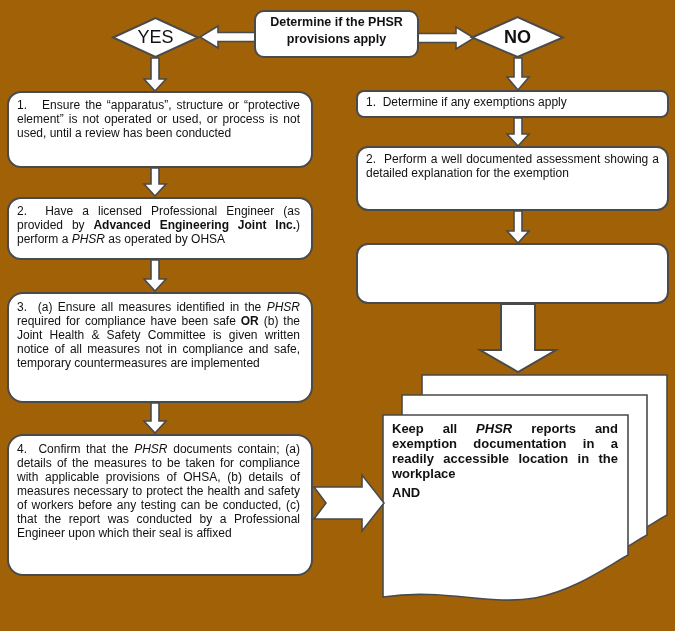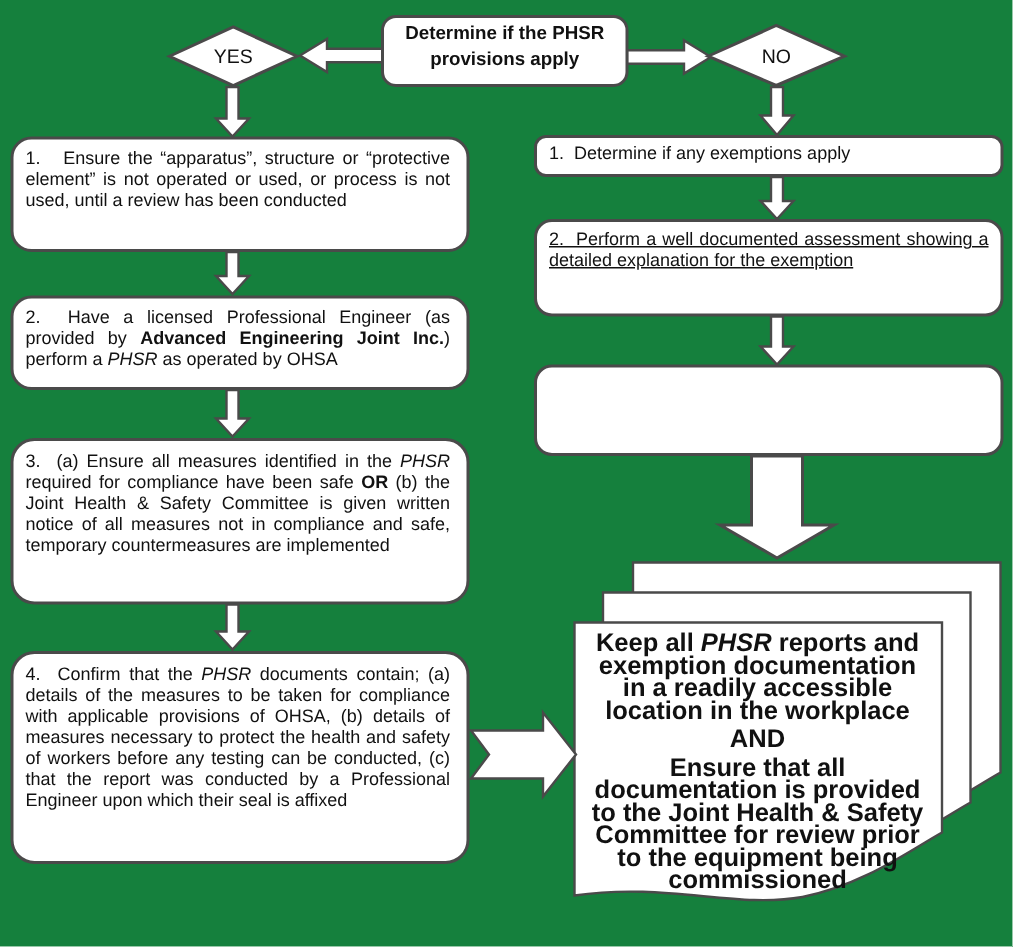--- a/index.html
+++ b/index.html
@@ -1,19 +1,19 @@
 <!DOCTYPE html>
 <html><head>
 <meta charset="utf-8">
 <style>
   html,body{margin:0;padding:0;background:#ffffff;}
   .canvas{
     position:relative;
     width:675px;height:631px;
-    background:#15803d;
+    background:#a16207;
     font-family:"Liberation Sans", sans-serif;
     color:#111111;
     overflow:hidden;
   }
   .shapes{position:absolute;left:0;top:0;}
   .shapes rect,.shapes polygon,.shapes path{
     fill:#ffffff;stroke:#4a4a4a;stroke-width:2;
   }
   .shapes .thin{stroke-width:1.6;}
   .txt{
@@ -25,29 +25,28 @@
   }
   .txt i{font-style:italic;}
   .txt b{font-weight:bold;}
   .decision-title{
     font-weight:bold;
     font-size:12.5px;
     line-height:17px;
     text-align:center;
   }
   .diamond-label{
-    font-size:13px;
+    font-size:18px;
     line-height:13px;
     text-align:center;
   }
   .doc-text{
     font-weight:bold;
-    font-size:17px;
+    font-size:13px;
     line-height:15px;
-    text-align:center;
   }
   .doc-text p{margin:0;}
   .doc-text .and{margin:4px 0;}
 </style>
 </head>
 <body>
 
 <div class="canvas">
 
   <svg class="shapes" width="675" height="631" viewBox="0 0 675 631">
@@ -82,34 +81,33 @@
 
     <path class="thin" d="M422,375 L667,375 L667,515 C644,528 614,550 574,558 C529,566 484,548 422,557 Z"></path>
     <path class="thin" d="M402,395 L647,395 L647,535 C624,548 594,570 554,578 C509,586 464,568 402,577 Z"></path>
     <path class="thin" d="M383,415 L628,415 L628,555 C605,568 575,590 535,598 C490,606 445,588 383,597 Z"></path>
 
     <polygon class="thin" points="314,487 362,487 362,475 384,503 362,531 362,519 314,519 326,503"></polygon>
   </svg>
 
   <div class="txt decision-title" style="left:258px;top:14px;width:157px;">Determine if the PHSR provisions apply</div>
   <div class="txt diamond-label" style="left:113px;top:31px;width:85px;">YES</div>
-  <div class="txt diamond-label" style="left:472px;top:31px;width:91px;">NO</div>
+  <div class="txt diamond-label" style="left:472px;top:31px;width:91px;font-weight:bold;">NO</div>
 
   <div class="txt" style="left:17px;top:98px;width:283px;"><span>1.&nbsp;&nbsp;&nbsp;Ensure the “apparatus”, structure or “protective element” is not operated or used, or process is not used, until a review has been conducted</span></div>
 
   <div class="txt" style="left:17px;top:204px;width:283px;"><span>2.&nbsp;&nbsp;Have a licensed Professional Engineer (as provided by </span><b>Advanced Engineering Joint Inc.</b><span>) perform a </span><i>PHSR</i><span> as operated by OHSA</span></div>
 
   <div class="txt" style="left:17px;top:300px;width:283px;"><span>3.&nbsp;&nbsp;(a) Ensure all measures identified in the </span><i>PHSR</i><span> required for compliance have been safe </span><b>OR</b><span> (b) the Joint Health &amp; Safety Committee is given written notice of all measures not in compliance and safe, temporary countermeasures are implemented</span></div>
 
   <div class="txt" style="left:17px;top:442px;width:283px;"><span>4.&nbsp;&nbsp;Confirm that the </span><i>PHSR</i><span> documents contain; (a) details of the measures to be taken for compliance with applicable provisions of OHSA, (b) details of measures necessary to protect the health and safety of workers before any testing can be conducted, (c) that the report was conducted by a Professional Engineer upon which their seal is affixed</span></div>
 
   <div class="txt" style="left:366px;top:95px;width:293px;"><span>1.&nbsp;&nbsp;Determine if any exemptions apply</span></div>
 
-  <div class="txt" style="left:366px;top:152px;width:293px;text-decoration:underline;"><span>2.&nbsp;&nbsp;Perform a well documented assessment showing a detailed explanation for the exemption</span></div>
+  <div class="txt" style="left:366px;top:152px;width:293px;"><span>2.&nbsp;&nbsp;Perform a well documented assessment showing a detailed explanation for the exemption</span></div>
 
 
   <div class="txt doc-text" style="left:392px;top:421px;width:226px;">
     <p><span>Keep all </span><i>PHSR</i><span> reports and exemption documentation in a readily accessible location in the workplace</span></p>
     <p class="and">AND</p>
-    <p><span>Ensure that all documentation is provided to the Joint Health &amp; Safety Committee for review prior to the equipment being commissioned</span></p>
   </div>
 
 </div>
 
 </body></html>

